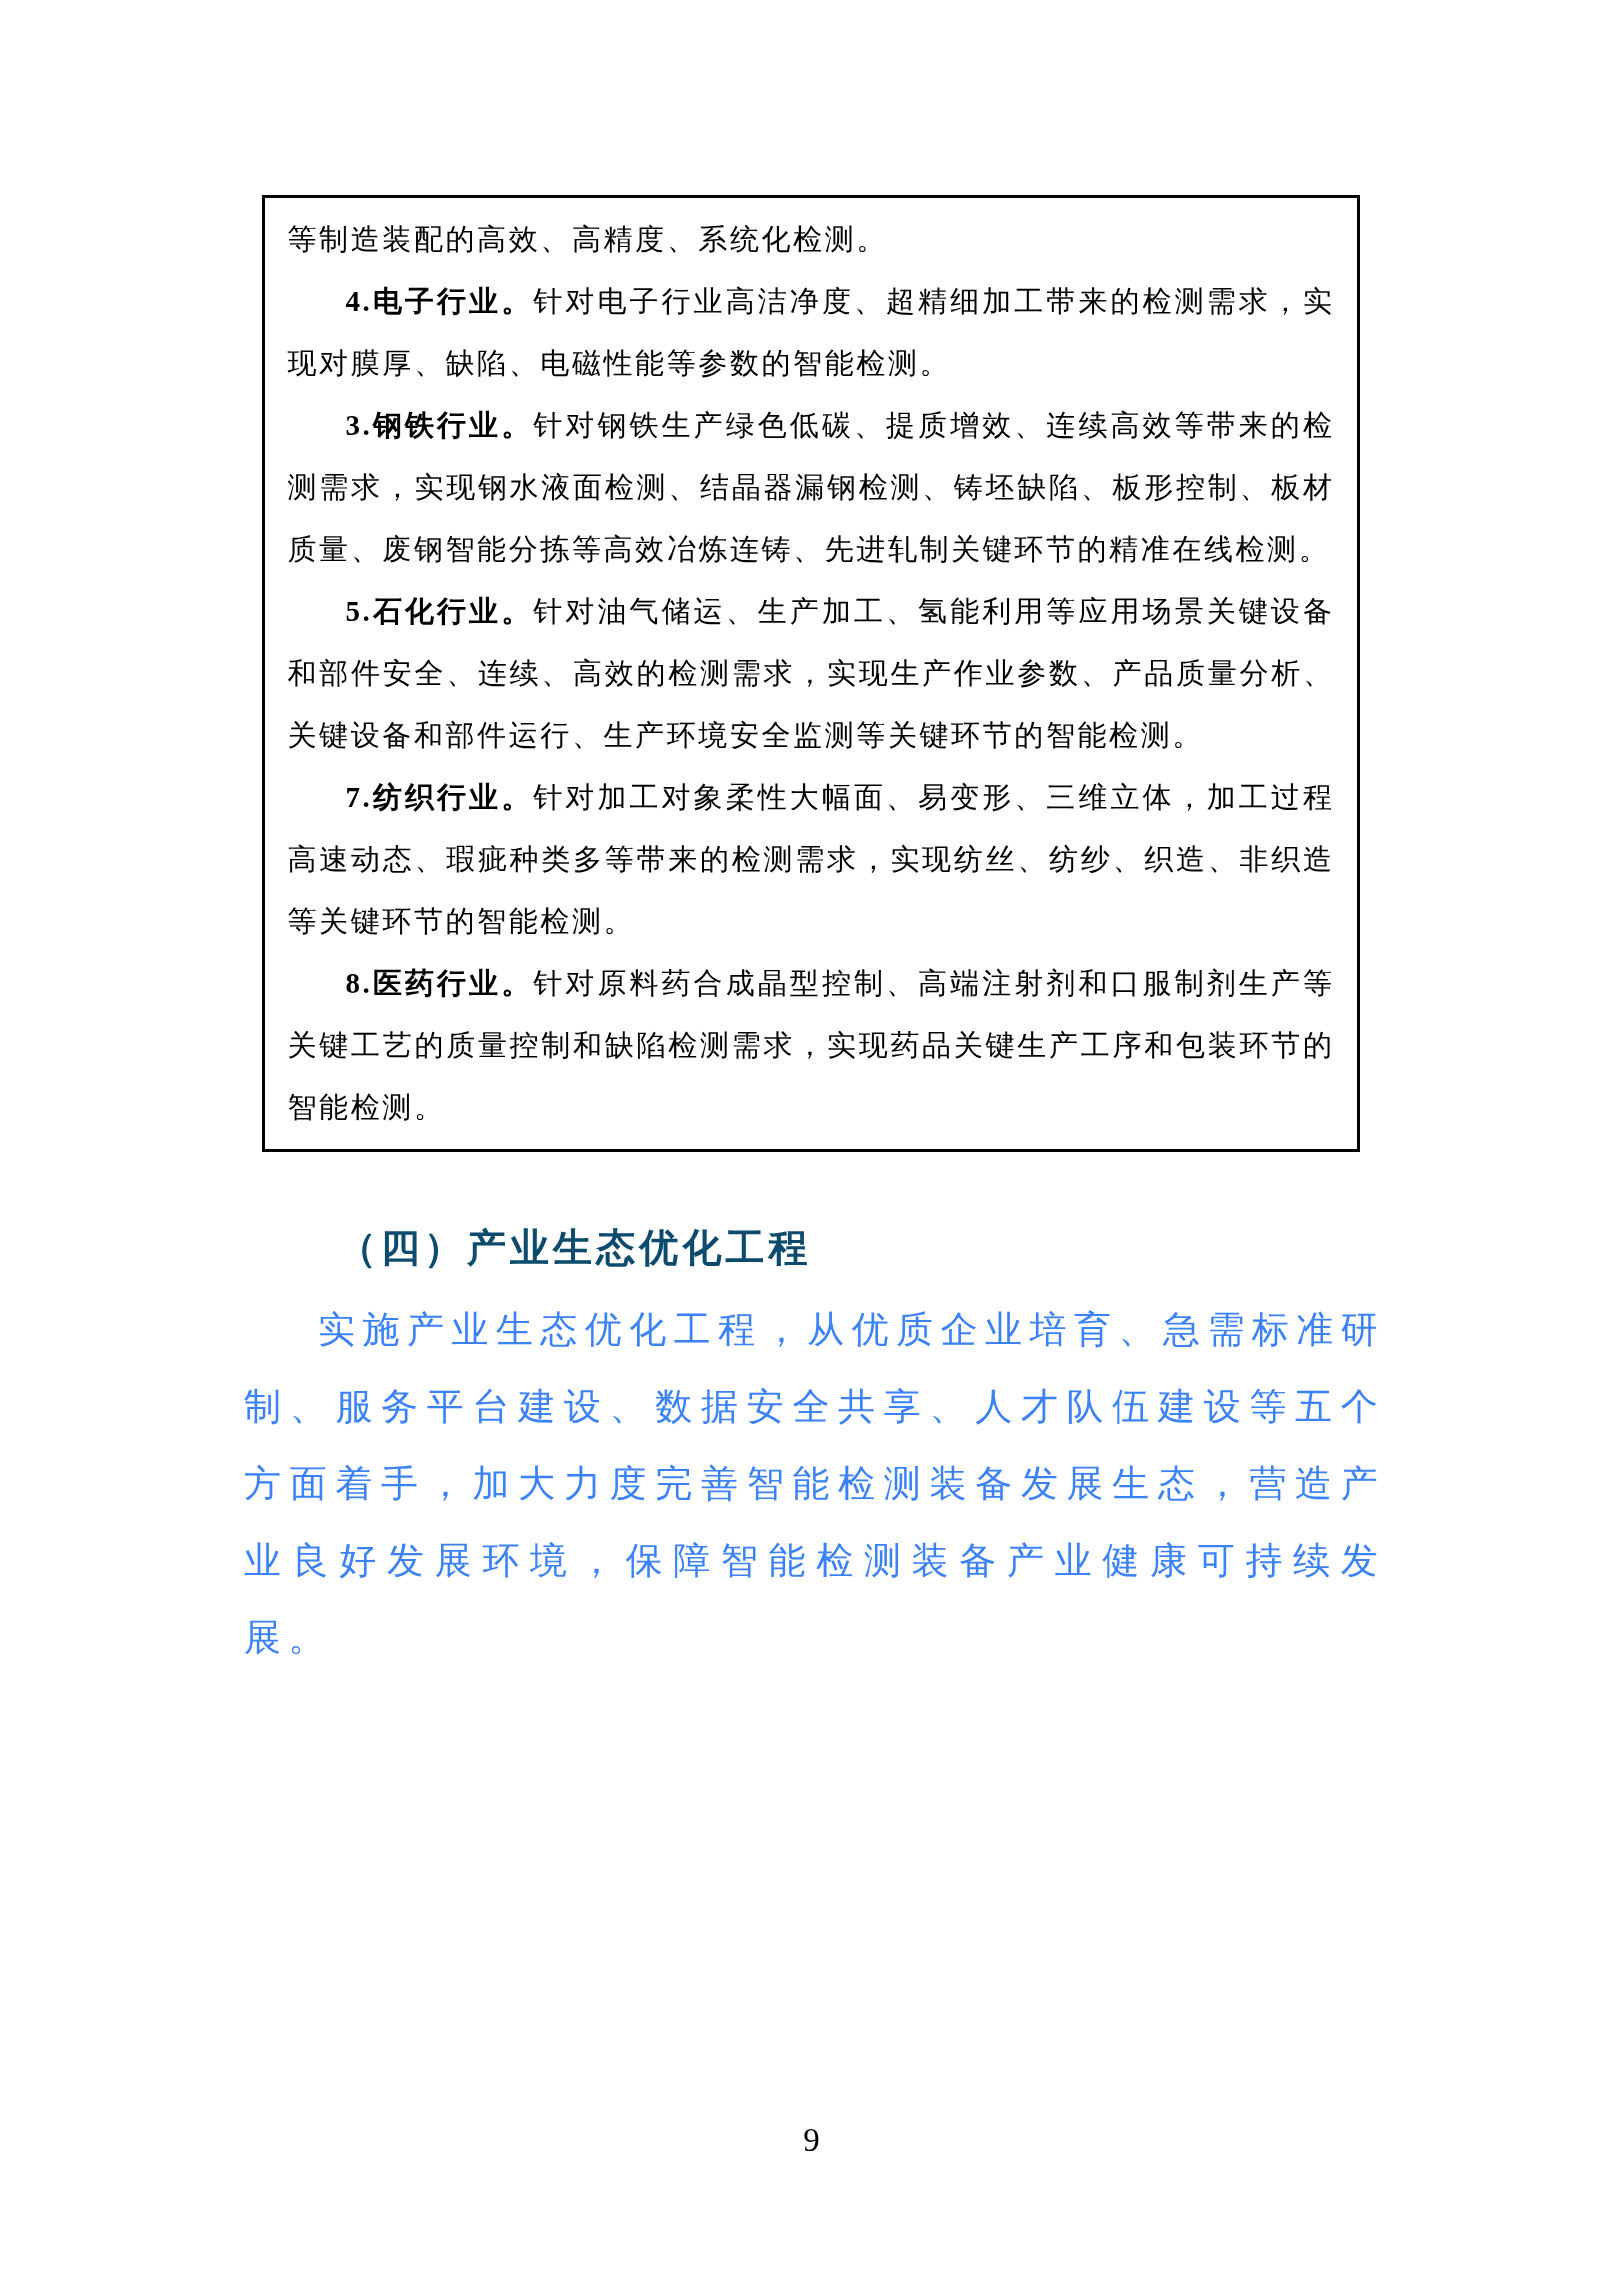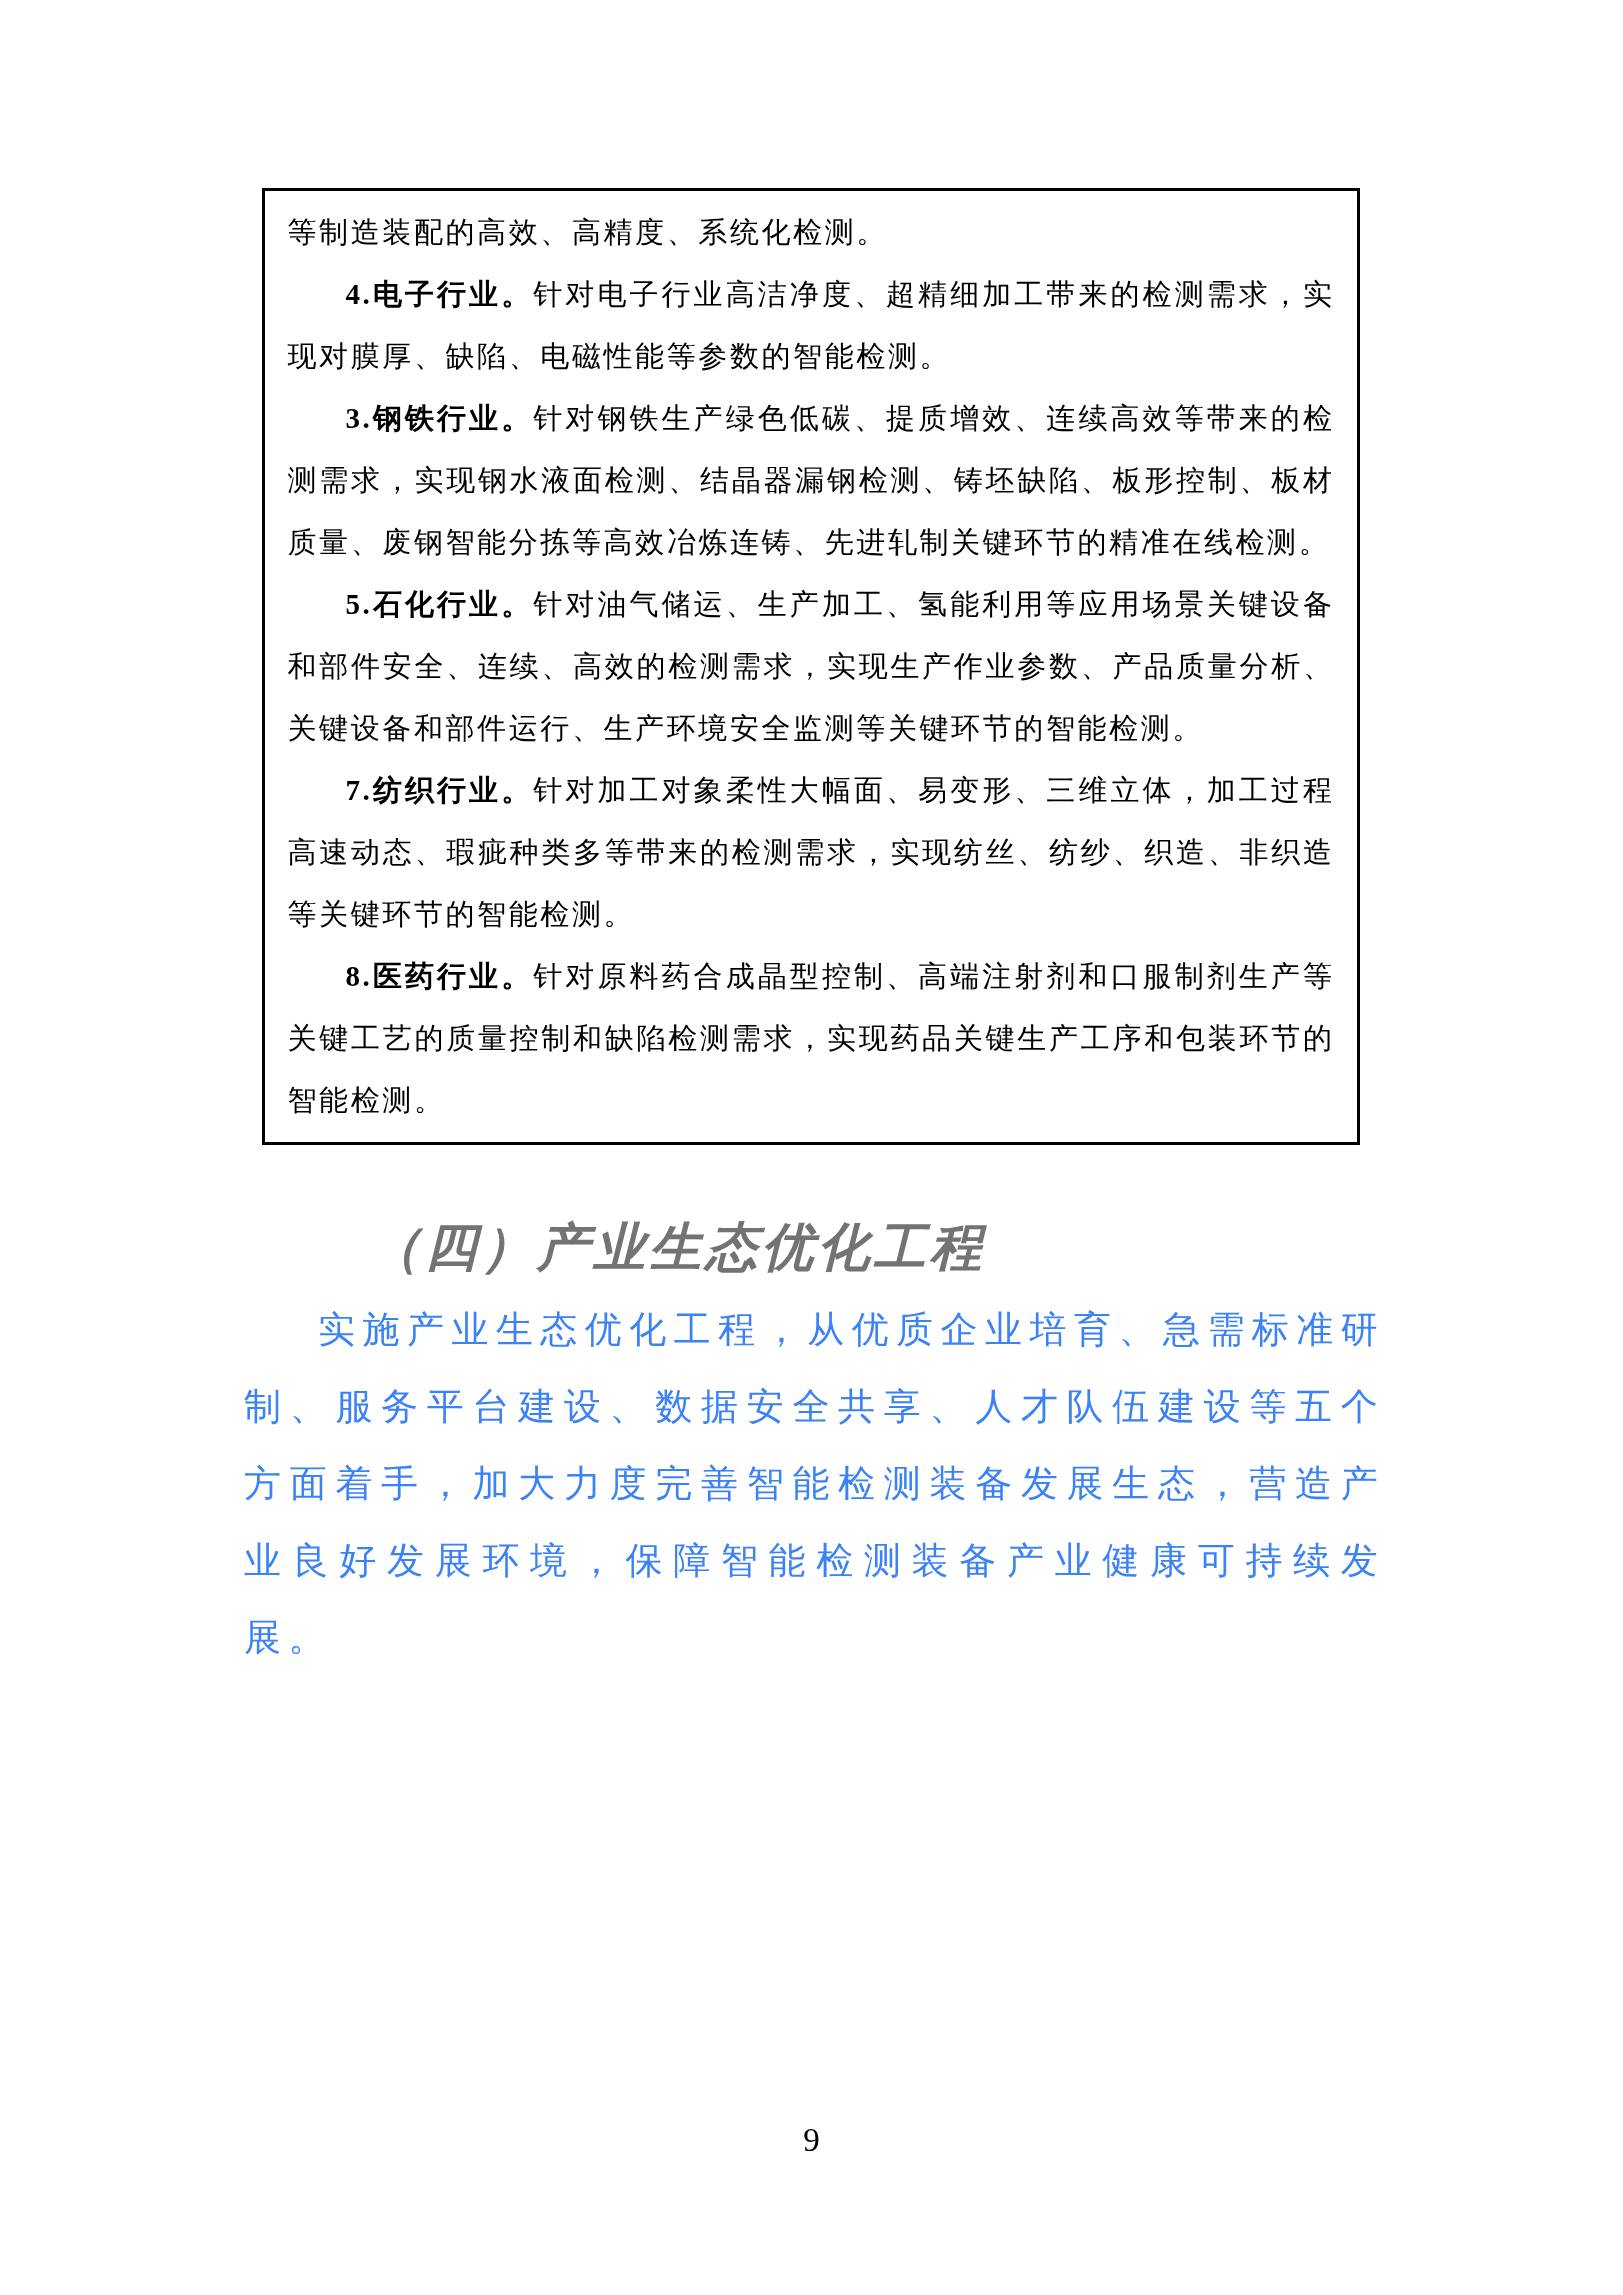--- a/index.html
+++ b/index.html
@@ -13,21 +13,21 @@
     height: 2295px;
     background: #ffffff;
     color: #000000;
     font-family: "Liberation Serif", serif;
     overflow: hidden;
   }
   
   .industry-box {
     position: absolute;
     left: 262px;
-    top: 188px;
+    top: 195px;
     width: 1098px;
     height: 957px;
     border: 3.1px solid #000000;
     box-sizing: border-box;
     padding: 10.2px 22.5px 0 22.5px;
     background: #ffffff;
   }
   .box-para {
     margin: 0;
     font-size: 29px;
@@ -45,27 +45,26 @@
   }
   
   .main-section {
     position: absolute;
     left: 244px;
     top: 1204px;
     width: 1141px;
   }
   .section-heading {
     margin: 0;
-    font-size: 52px;
+    font-size: 39px;
     line-height: 87px;
     font-weight: bold;
     letter-spacing: 4.1px;
     text-indent: 2.4em;
-    color: #737373;
-    font-style: italic;
+    color: #0c4a6e;
   }
   .body-para {
     margin: 0;
     font-size: 37px;
     line-height: 77px;
     letter-spacing: 7.2px;
     text-align: justify;
     text-indent: 2em;
     color: #3b82f6;
   }

